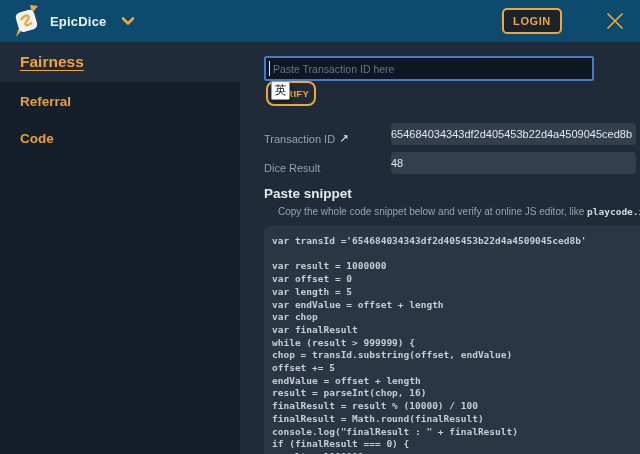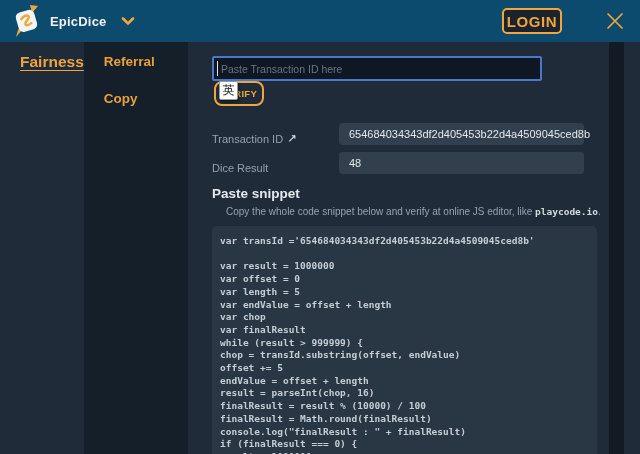--- a/index.html
+++ b/index.html
@@ -18,30 +18,30 @@
     box-sizing:border-box;padding:0 12px;z-index:10;
   }
   .brand{display:flex;align-items:center;cursor:pointer;}
   .logo-svg{width:30px;height:32px;display:block;}
   .brand-text{color:#eef2f5;font-weight:bold;font-size:13px;margin-left:8px;letter-spacing:.2px;}
   .chev-svg{width:14px;height:9px;margin-left:14px;display:block;cursor:pointer;}
   .spacer{flex:1;}
   .login-btn{
     background:#1a232e;border:2px solid #f0a63c;border-radius:5px;
     color:#f0a63c;font-family:"Liberation Sans",sans-serif;
-    font-size:15px;font-weight:bold;letter-spacing:.6px;
+    font-size:11px;font-weight:bold;letter-spacing:.6px;
     width:60px;height:26px;cursor:pointer;margin-right:42px;
     display:flex;align-items:center;justify-content:center;
   }
   .close-svg{width:22px;height:22px;display:block;cursor:pointer;margin-right:2px;}
 
   
   .main{position:absolute;top:42px;left:0;width:640px;height:412px;display:flex;}
 
-  aside{width:188px;display:flex;flex-direction:row;flex-shrink:0;}
+  aside{width:240px;display:flex;flex-direction:column;flex-shrink:0;}
   .fairness-row{
     height:40px;background:#1f2b38;display:flex;align-items:center;
     padding-left:20px;box-sizing:border-box;cursor:pointer;
   }
   .fairness-row span{
     color:#f2a43c;font-weight:bold;font-size:15.5px;
     text-decoration:underline;text-underline-offset:3px;
   }
   .side-panel{flex:1;background:#151f29;padding:12px 14px 0 20px;box-sizing:border-box;}
   .side-item{
@@ -85,21 +85,21 @@
   .field-row{display:flex;align-items:flex-end;margin-top:17px;height:22px;}
   .field-row + .field-row{margin-top:7px;}
   .flabel{
     width:127px;color:#95a1ad;font-size:11px;flex-shrink:0;
     display:flex;align-items:center;gap:4px;
   }
   .ext-arrow{color:#dfe5ea;font-size:11.5px;cursor:pointer;line-height:1;}
   .fvalue{
     width:245px;height:22px;background:#32404d;border-radius:4px;
     color:#e3e8ed;font-size:11px;display:flex;align-items:center;
-    padding-left:10px;box-sizing:border-box;
+    box-sizing:border-box;
   }
 
   
   .code-title{margin:12px 0 0 0;color:#e3e9ee;font-size:13.5px;font-weight:bold;line-height:16px;}
   .code-desc{margin:3px 0 0 14px;color:#97a3af;font-size:10px;line-height:13px;}
   .code-desc .mono{
     font-family:"DejaVu Sans Mono",monospace;font-weight:bold;
     color:#d3dae0;font-size:9.5px;
   }
   .code-panel{
@@ -139,21 +139,21 @@
   </header>
 
   <div class="main">
 
     <aside>
       <div class="fairness-row">
         <span>Fairness</span>
       </div>
       <div class="side-panel">
         <div class="side-item">Referral</div>
-        <div class="side-item">Copy</div>
+        <div class="side-item">Code</div>
       </div>
     </aside>
 
     <section class="content">
 
       <div class="verify-row">
         <div class="input-wrap">
           <input class="tx-input" type="text" placeholder="Paste Transaction ID here" style="">
           <div class="caret"></div>
         </div>

